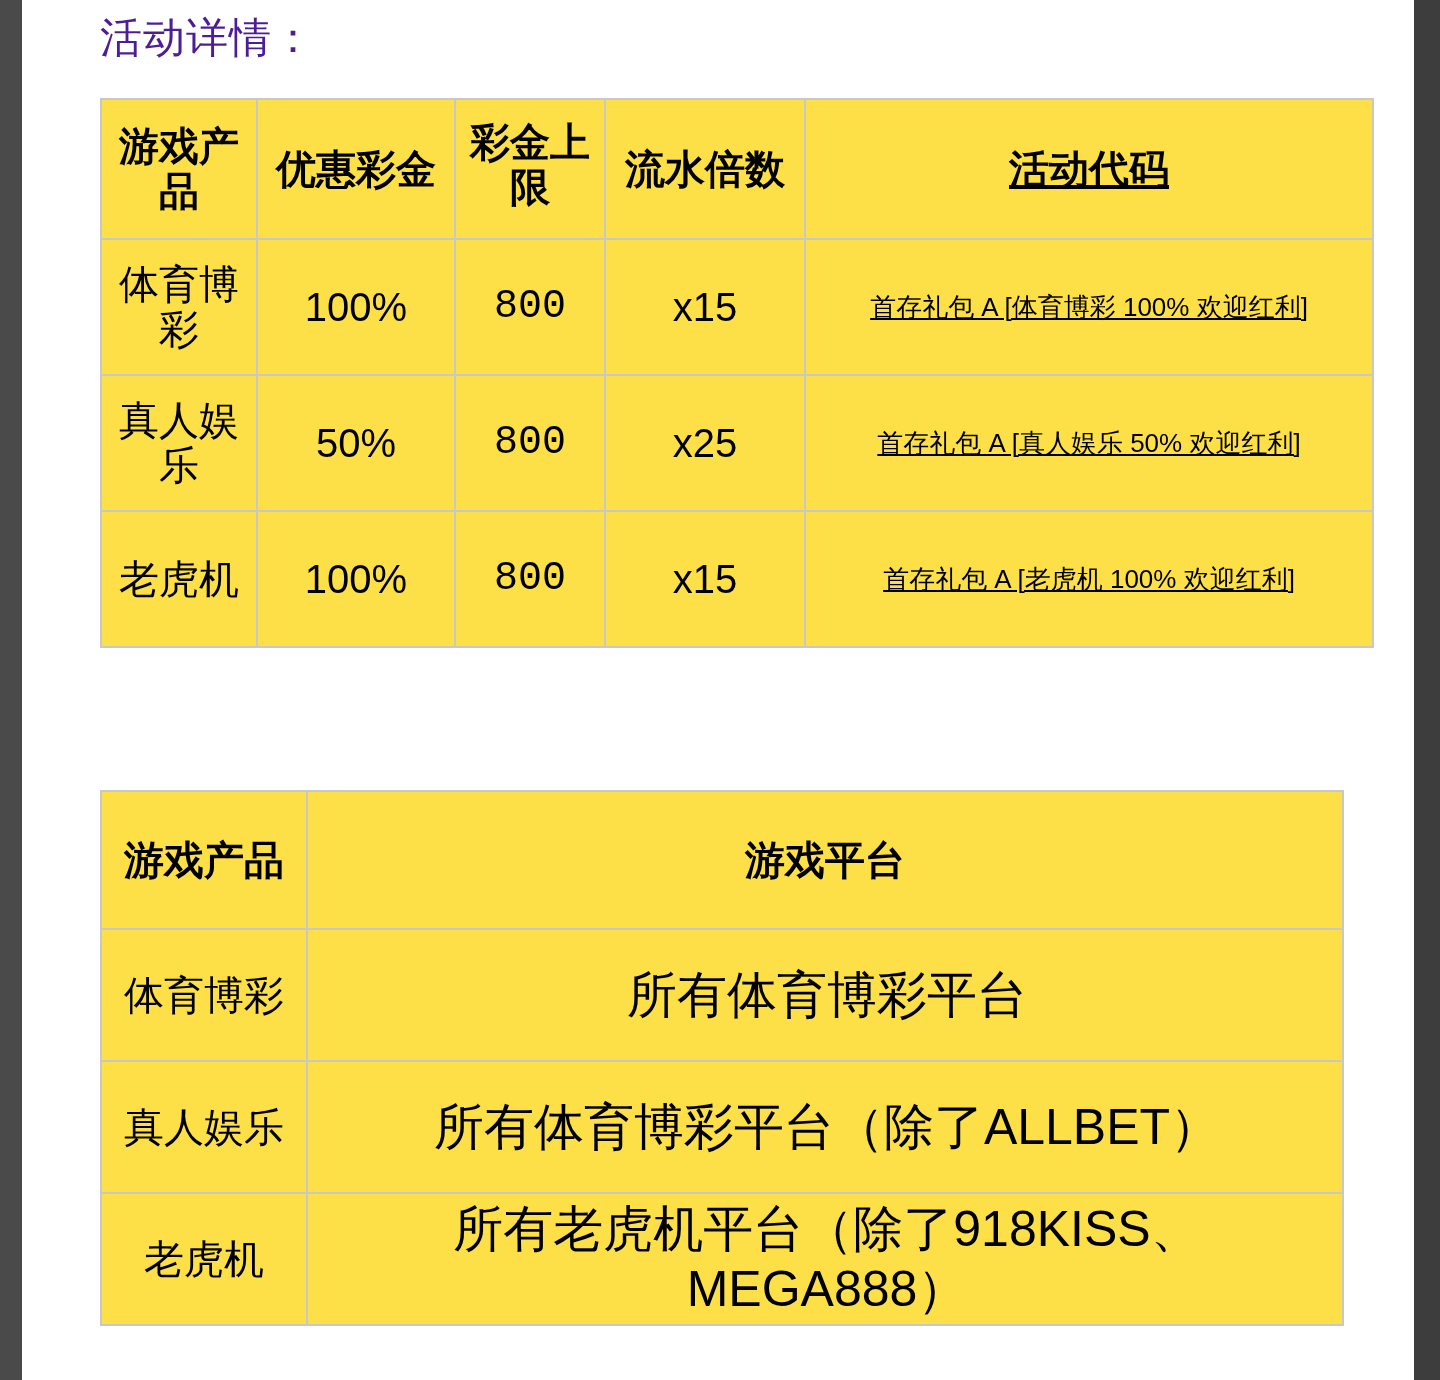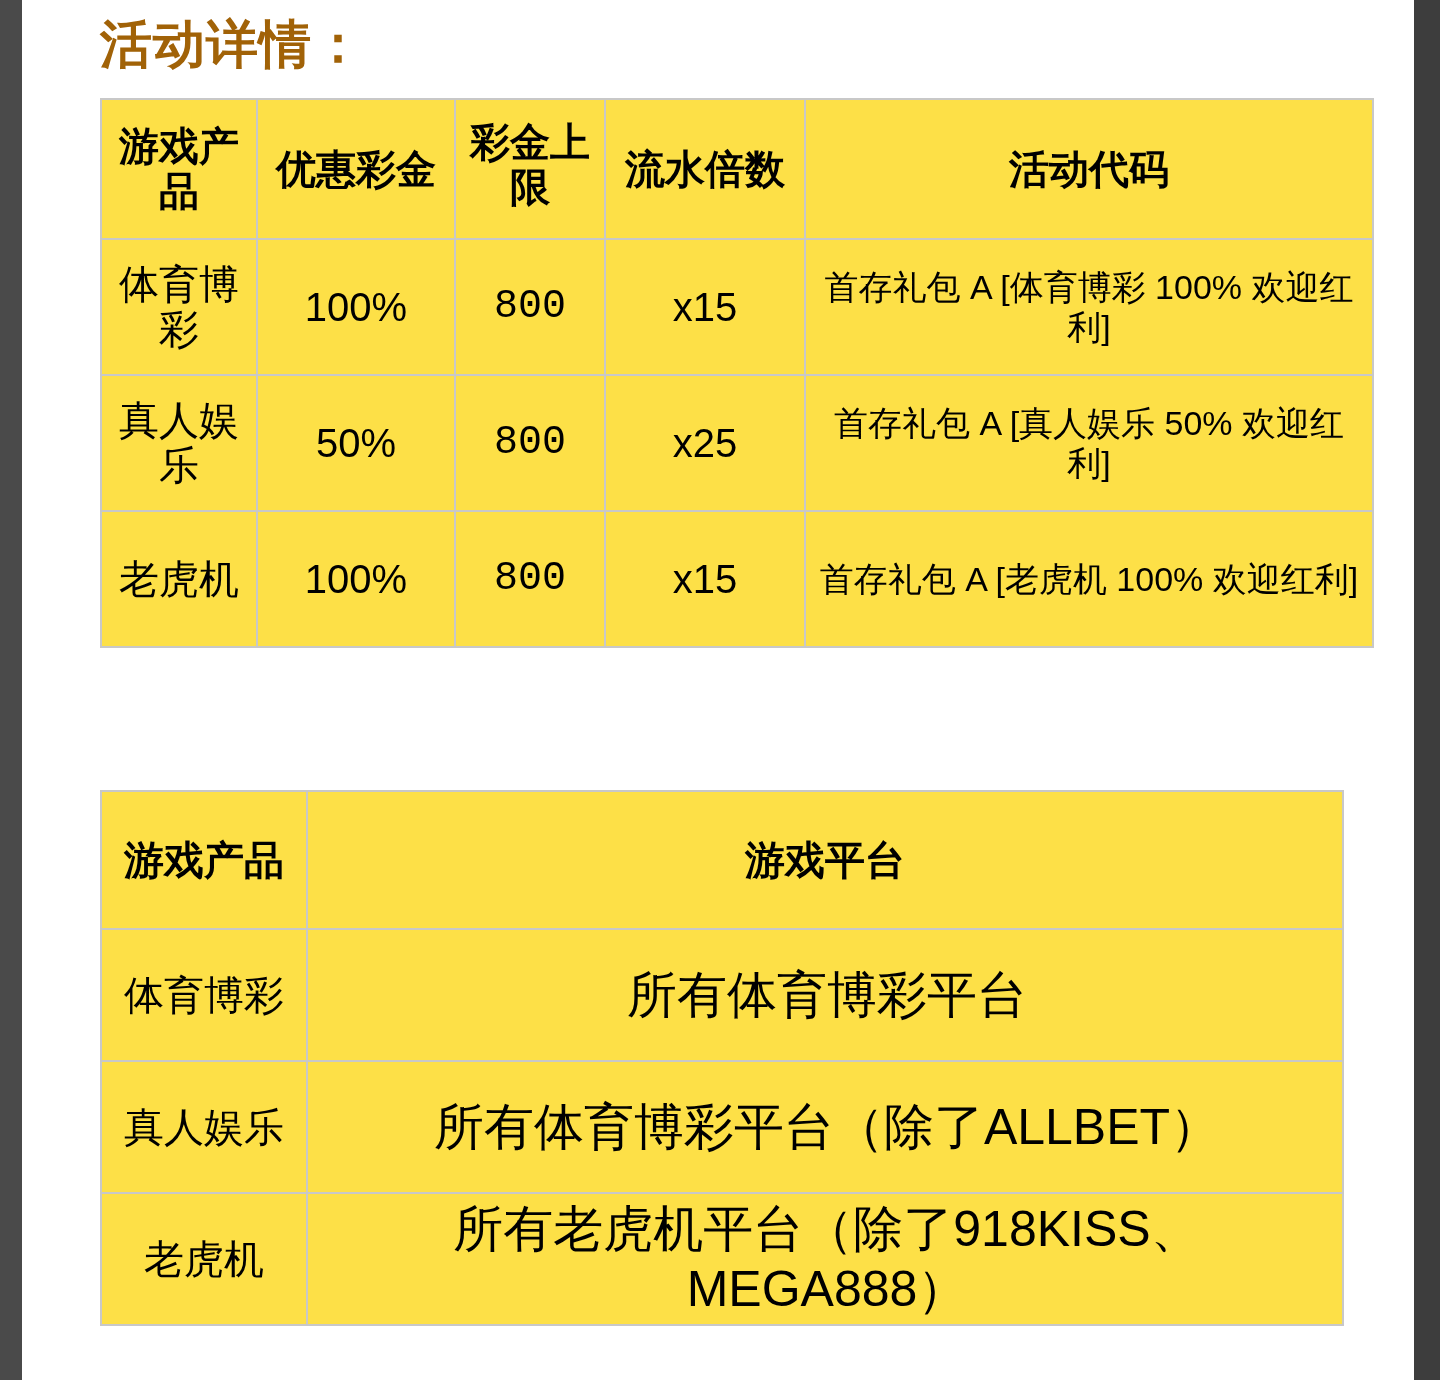--- a/index.html
+++ b/index.html
@@ -38,23 +38,23 @@
     left: 22px;
     top: 0;
     width: 1392px;
     height: 1380px;
     background: #ffffff;
     box-sizing: border-box;
     padding: 0;
   }
 
   .heading {
-    font-size: 52px;
-    font-weight: bold;
-    color: #a16207;
+    font-size: 42px;
+    font-weight: normal;
+    color: #4c1d95;
     letter-spacing: 1px;
     margin: 0;
     padding: 0;
   }
   .heading-1 {
     position: absolute;
     left: 78px;
     top: 10px;
   }
   .heading-2 {
@@ -87,29 +87,29 @@
     line-height: 1.12;
   }
   #table-details th {
     font-weight: bold;
     font-size: 40px;
   }
   #table-details .c0 { width: 146px; }
   #table-details .c1 { width: 188px; margin-top: 48px; }
   #table-details .c2 { width: 140px; font-family: Liberation Mono, monospace; }
   #table-details .c3 { width: 190px; margin-left: 28px; }
-  #table-details .c4 { width: 558px; }
+  #table-details .c4 { width: 558px; text-decoration: underline; }
   #table-details tbody td {
     height: 126px;
   }
   #table-details thead th {
     height: 130px;
   }
   #table-details .code-cell {
-    font-size: 34px;
+    font-size: 26px;
     line-height: 1.18;
     padding-left: 10px;
     padding-right: 10px;
   }
 
   
   #table-platforms {
     position: absolute;
     left: 78px;
     top: 790px;

